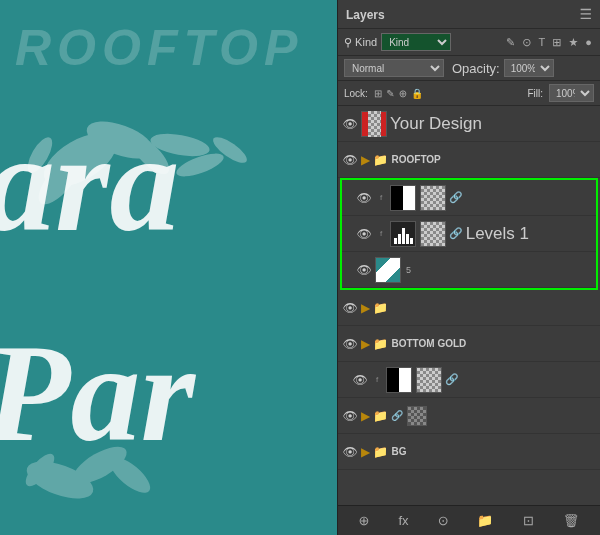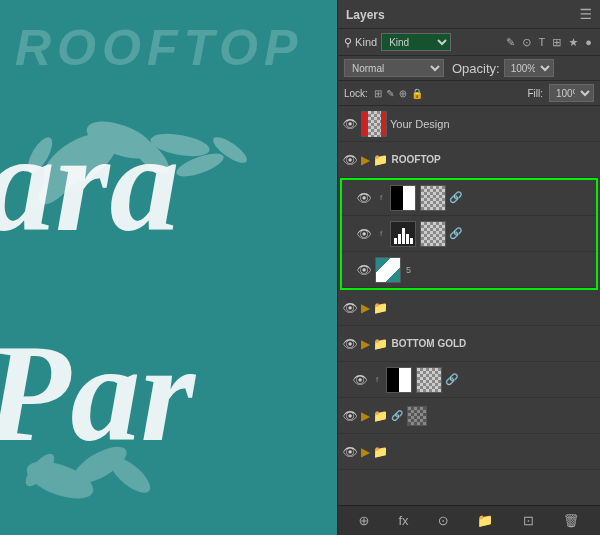--- a/index.html
+++ b/index.html
@@ -260,21 +260,21 @@
     }
 
     .layer-chain {
       color: #888;
       font-size: 11px;
       flex-shrink: 0;
     }
 
     .layer-name {
       color: #ccc;
-      font-size: 11px;
+      font-size: 17px;
       flex: 1;
       white-space: nowrap;
       overflow: hidden;
       text-overflow: ellipsis;
     }
 
     .layer-name.bold {
       font-weight: bold;
     }
 
@@ -421,20 +421,21 @@
         <div class="layer-fx-icon" style="font-size:8px;color:#888;">f</div>
         <div class="layer-thumb levels-thumb">
           <div class="levels-bar" style="height:6px;"></div>
           <div class="levels-bar" style="height:10px;"></div>
           <div class="levels-bar" style="height:16px;"></div>
           <div class="levels-bar" style="height:10px;"></div>
           <div class="levels-bar" style="height:6px;"></div>
         </div>
         <div class="layer-thumb checker" style="margin-left:1px;"></div>
         <div class="layer-chain">🔗</div>
+        <span class="layer-name">Levels 1</span>
       </div>
 
       <div class="layer-item" style="padding-left:14px;">
         <div class="layer-vis-icon">👁</div>
         <div class="layer-thumb image-thumb"></div>
         <span style="font-size:9px;color:#aaa;margin-left:2px;">5</span>
       </div>
 
     </div>
 
@@ -460,20 +461,21 @@
     <div class="layer-item group-layer">
       <div class="layer-vis-icon">👁</div>
       <span class="folder-icon">▶ 📁</span>
       <div class="layer-chain" style="font-size:10px;">🔗</div>
       <div class="layer-thumb dark-checker" style="width:20px;height:20px;"></div>
     </div>
 
     <div class="layer-item group-layer">
       <div class="layer-vis-icon">👁</div>
       <span class="folder-icon">▶ 📁</span>
+      <span class="layer-name bold">BG</span>
     </div>
 
   </div>
 
   <div class="panel-footer">
     <span class="footer-icon">⊕</span>
     <span class="footer-icon" style="">fx</span>
     <span class="footer-icon">⊙</span>
     <span class="footer-icon">📁</span>
     <span class="footer-icon">⊡</span>

